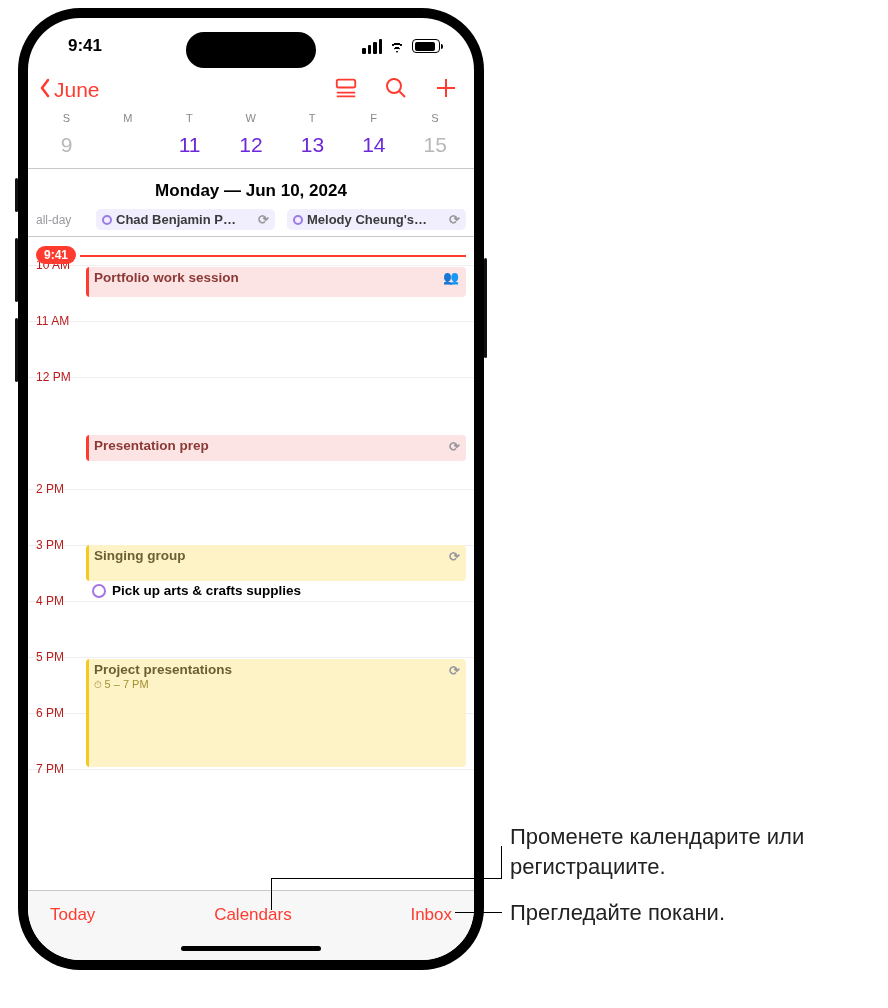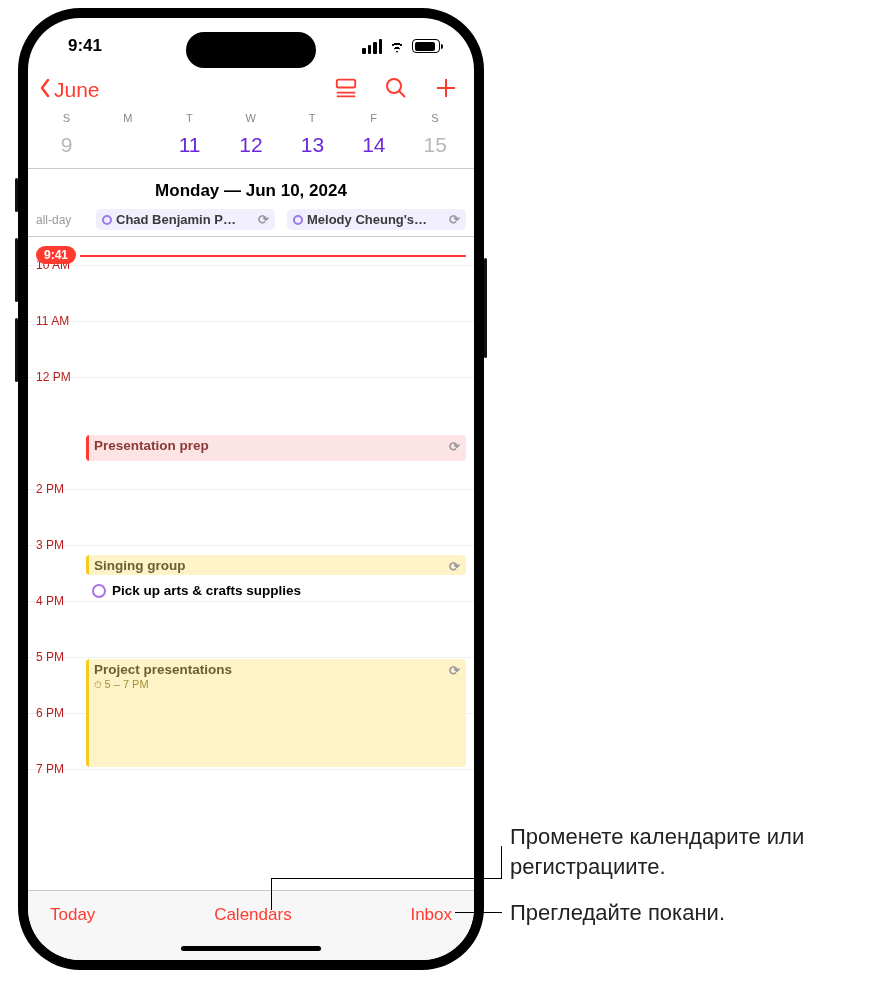--- a/index.html
+++ b/index.html
@@ -289,22 +289,23 @@
           <div class="hour-label">5 PM</div>
         </div>
         <div class="hour-row" style="top: 476px;">
           <div class="hour-label">6 PM</div>
         </div>
         <div class="hour-row" style="top: 532px;">
           <div class="hour-label">7 PM</div>
         </div>
         <div class="now-line" style="top: 18px;"></div>
         <div class="now-pill" style="top: 18px;">9:41</div>
+        <div class="event" style="top: 30px; height: 30px; background: rgb(251, 228, 227); color: rgb(140, 58, 55);"><div class="bar" style="background: rgb(255, 59, 48);"></div><span>Portfolio work session</span><span class="people">👥</span></div>
         <div class="event" style="top: 198px; height: 26px; background: rgb(251, 228, 227); color: rgb(140, 58, 55);"><div class="bar" style="background: rgb(255, 59, 48);"></div><span>Presentation prep</span><span class="rep">⟳</span></div>
-        <div class="event" style="top: 318px; height: 20px; background: rgb(253, 243, 199); color: rgb(107, 97, 48);"><div class="bar" style="background: rgb(244, 201, 33);"></div><span>Singing group</span><span class="rep">⟳</span></div>
+        <div class="event" style="top: 308px; height: 36px; background: rgb(253, 243, 199); color: rgb(107, 97, 48);"><div class="bar" style="background: rgb(244, 201, 33);"></div><span>Singing group</span><span class="rep">⟳</span></div>
         <div class="event" style="top: 422px; height: 108px; background: rgb(253, 243, 199); color: rgb(107, 97, 48);"><div class="bar" style="background: rgb(244, 201, 33);"></div><span>Project presentations</span><span class="event-sub">5 – 7 PM</span><span class="rep">⟳</span></div>
         <div class="reminder" style="top: 344px;">
           <span class="circle"></span>
           <span>Pick up arts &amp; crafts supplies</span>
         </div>
       </div>
 
     <div class="bottom-bar">
       <span>Today</span>
       <span id="calendars-btn">Calendars</span>

